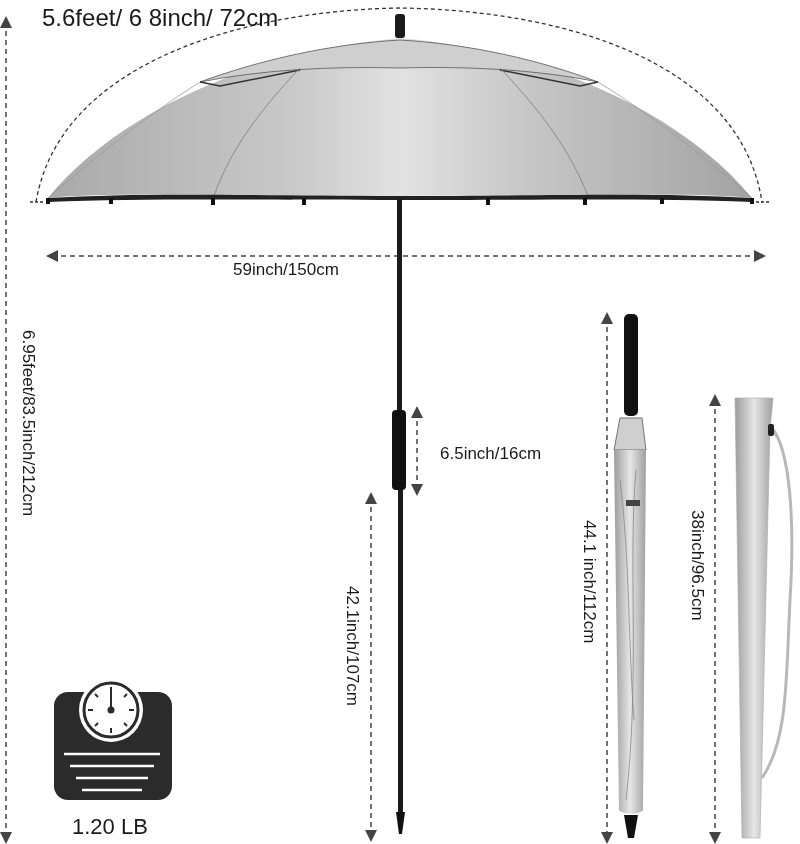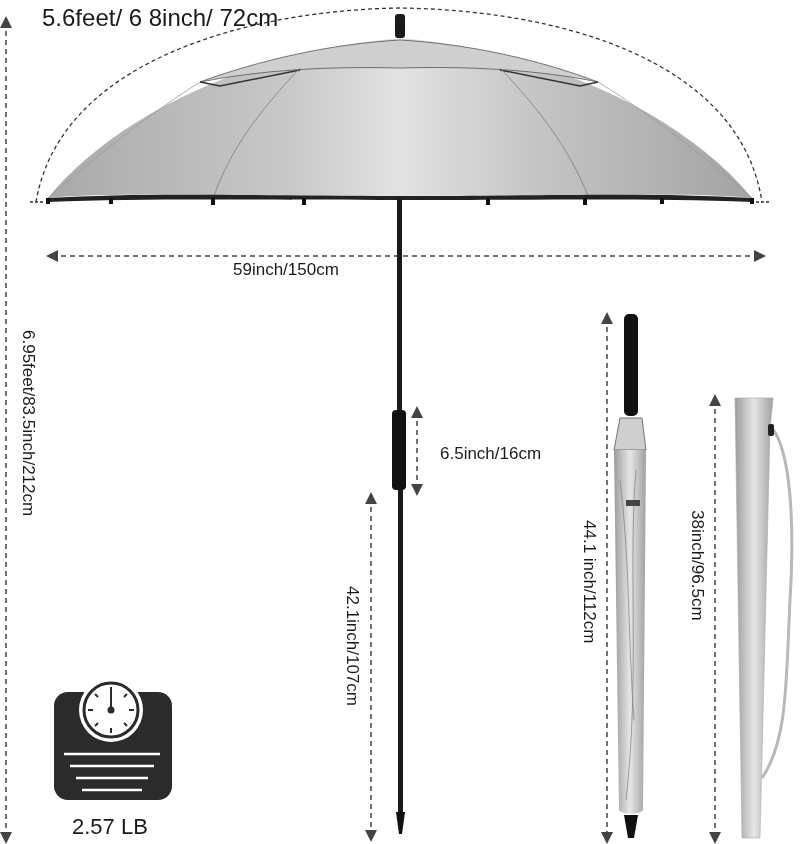--- a/index.html
+++ b/index.html
@@ -133,13 +133,13 @@
   </g>
 </svg>
 
 <div class="lbl" style="left:42px;top:4px;font-size:24px;">5.6feet/ 6 8inch/ 72cm</div>
 <div class="lbl vert" style="left:38px;top:330px;">6.95feet/83.5inch/212cm</div>
 <div class="lbl" style="left:221px;top:260px;margin-left:12px;">59inch/150cm</div>
 <div class="lbl" style="left:440px;top:444px;">6.5inch/16cm</div>
 <div class="lbl vert" style="left:362px;top:586px;">42.1inch/107cm</div>
 <div class="lbl vert" style="left:599px;top:520px;">44.1 inch/112cm</div>
 <div class="lbl vert" style="left:707px;top:510px;">38inch/96.5cm</div>
-<div class="lbl weight" style="left:72px;top:814px;">2.57 LB</div>
+<div class="lbl weight" style="left:72px;top:814px;">1.20 LB</div>
 
 </body></html>

